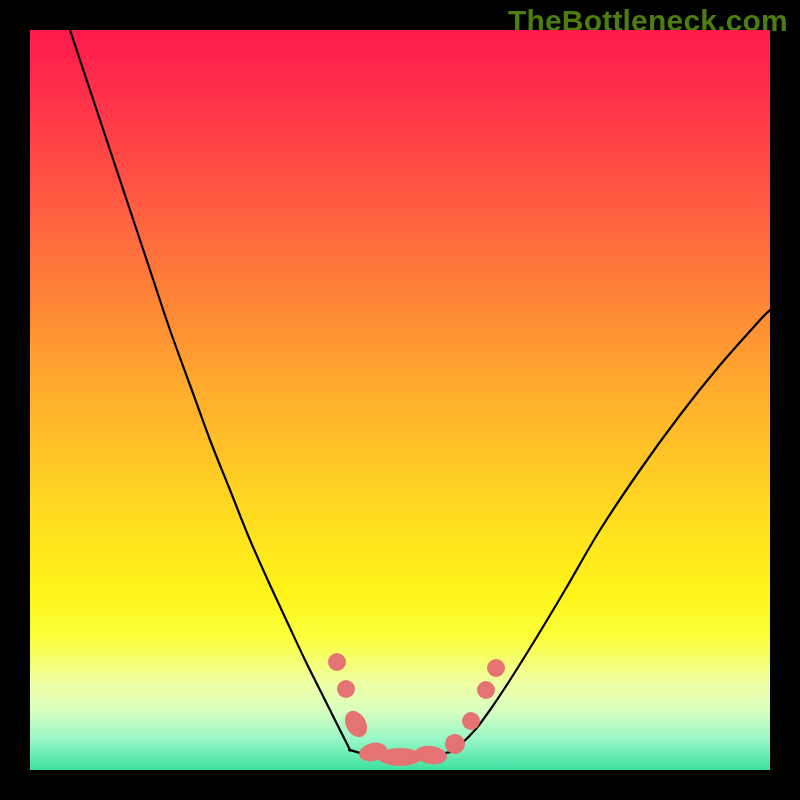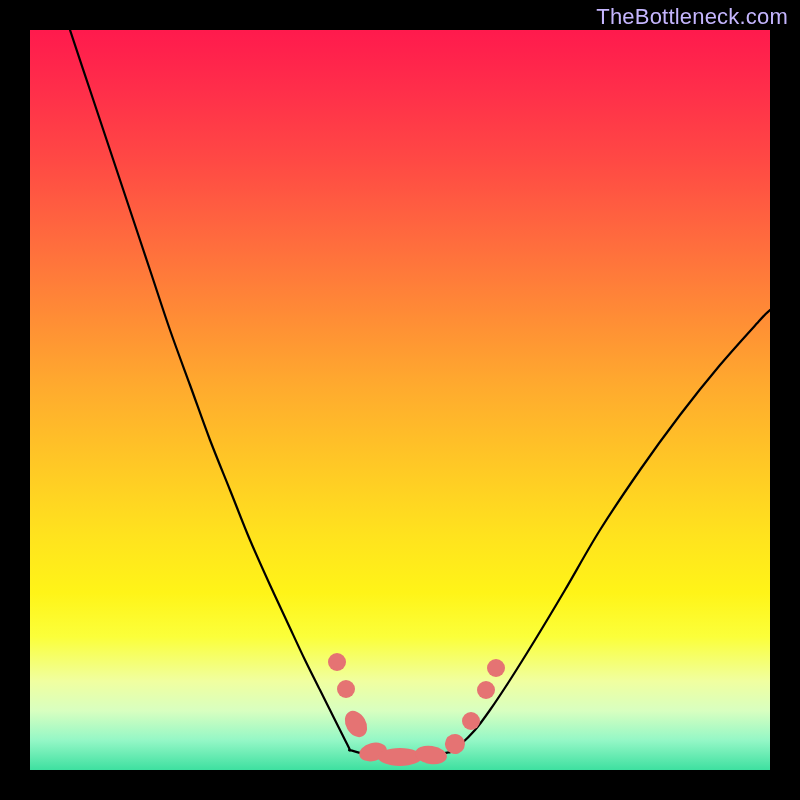--- a/index.html
+++ b/index.html
@@ -40,23 +40,23 @@
       #f0ffa0 88%,
       #d8ffc0 92%,
       #94f7c6 96%,
       #3ee0a0 100%
     );
   }
   .watermark {
     position: absolute;
     top: 4px;
     right: 12px;
-    color: #c4b5fd;
-    font-size: 22px;
-    font-weight: 400;
+    color: #4d7c0f;
+    font-size: 30px;
+    font-weight: 700;
     letter-spacing: 0.2px;
   }
   svg {
     position: absolute;
     top: 0;
     left: 0;
   }
   .curve {
     fill: none;
     stroke: #000;

